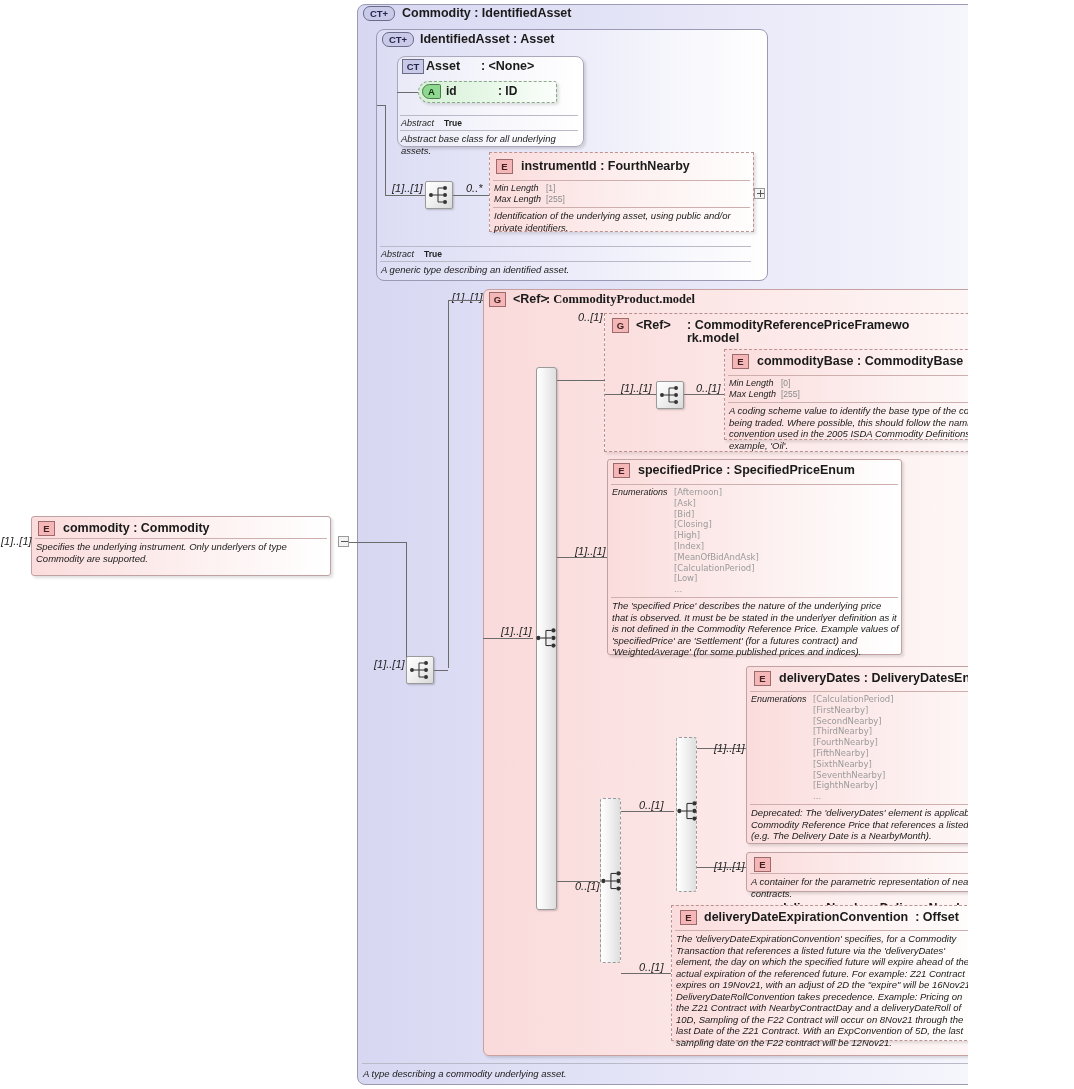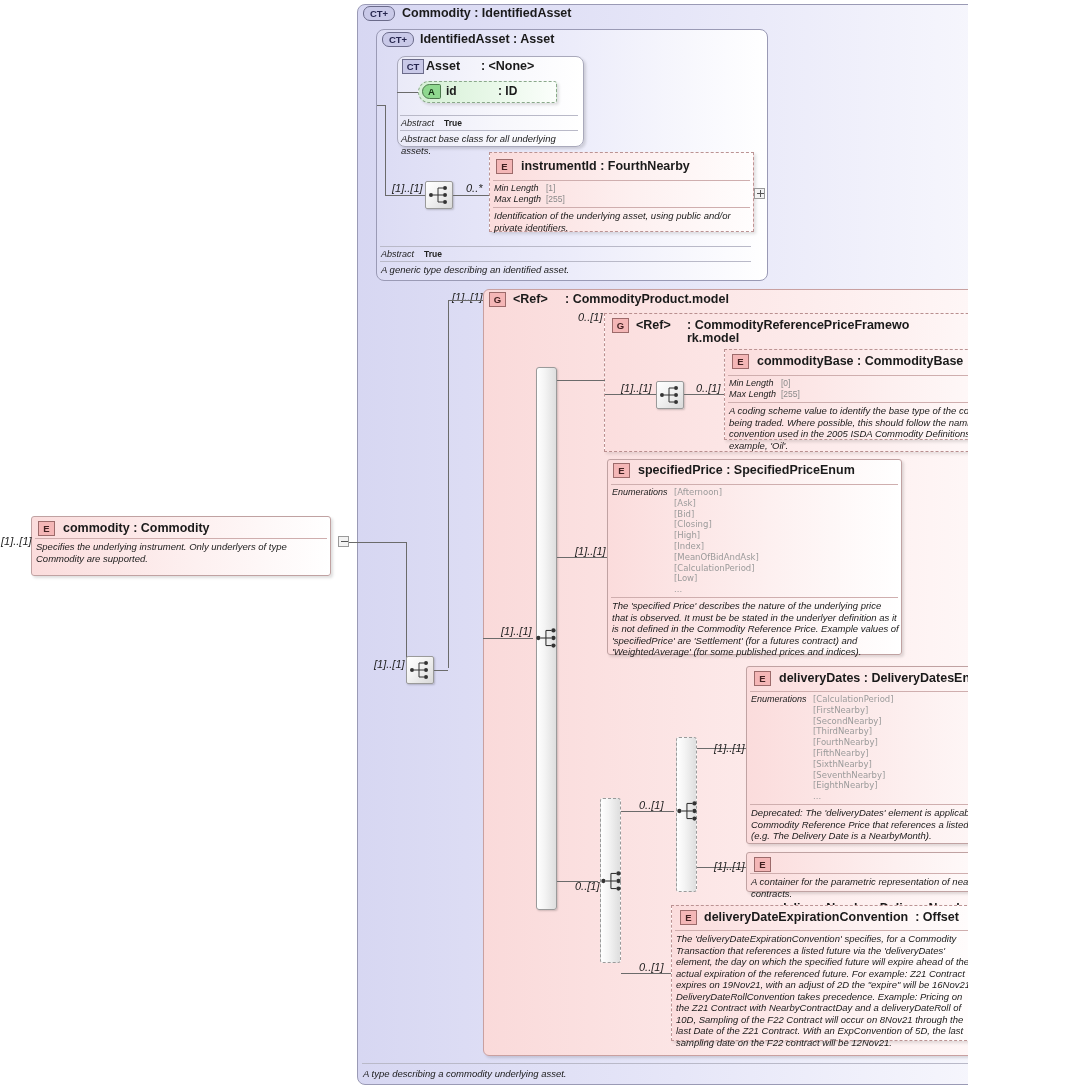--- a/index.html
+++ b/index.html
@@ -156,21 +156,21 @@
       <circle cx="19" cy="13" r="2" fill="#333"></circle>
       <circle cx="19" cy="20" r="2" fill="#333"></circle>
     </svg>
   </div>
   <div class="abs line hline" style="left:453px;top:195px;width:36px;"></div>
   <div class="abs card-num" style="left:466px;top:182px;">0..*</div>
 
   <div class="abs box-pink" style="left:483px;top:289px;width:578px;height:767px;"></div>
   <div class="abs badge badge-g" style="left:489px;top:292px;">G</div>
   <div class="abs title" style="left:513px;top:292px;">&lt;Ref&gt;</div>
-  <div class="abs title" style="left:565px;top:292px;">: CommodityProduct.model</div>
+  <div class="abs title" style="left:546px;top:292px;font-family:Liberation Serif, serif;">: CommodityProduct.model</div>
   <div class="abs card-num" style="left:452px;top:291px;">[1]..[1]</div>
 
   <div class="abs line vline" style="left:448px;top:300px;height:368px;"></div>
   <div class="abs line hline" style="left:448px;top:300px;width:35px;"></div>
 
   <div class="abs seqbar" style="left:536px;top:367px;width:21px;height:543px;"></div>
   <div class="abs seqicon" style="left:533px;top:624px;border:none;background:none;box-shadow:none;">
     <svg width="28" height="28" viewBox="0 0 26 26">
       <circle cx="5" cy="13" r="2" fill="#333"></circle>
       <line x1="7" y1="13" x2="12" y2="13" stroke="#333" stroke-width="1"></line>

